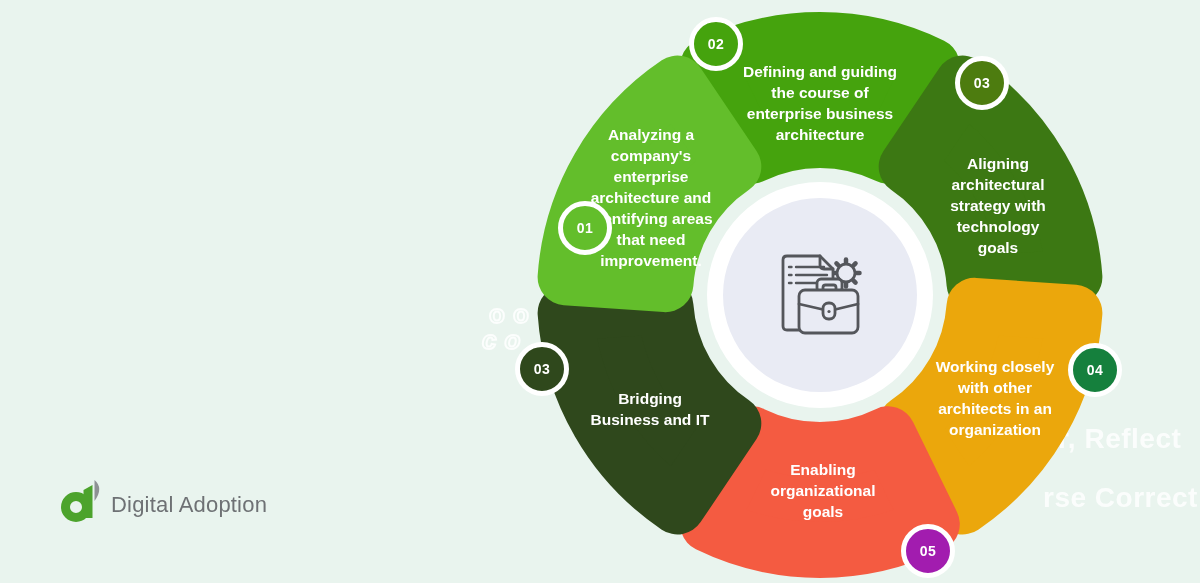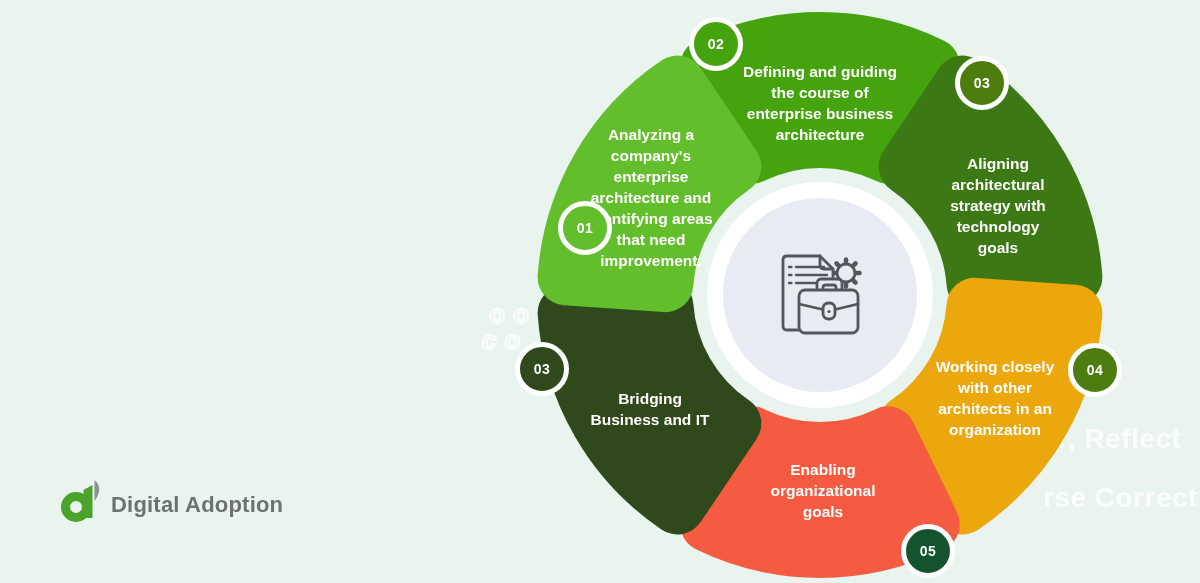--- a/index.html
+++ b/index.html
@@ -25,21 +25,21 @@
     display:flex;align-items:center;justify-content:center;
     color:#fff;font-size:14px;font-weight:700;letter-spacing:.5px;text-align:right;
   }
   .ghost{position:absolute;z-index:1;font-weight:700;white-space:nowrap;}
   .ghost-right{font-size:28px;color:rgba(255,255,255,.82);letter-spacing:.5px;}
   .ghost-left{
     font-size:26px;color:transparent;letter-spacing:8px;
     -webkit-text-stroke:2px rgba(255,255,255,.85);
   }
   .logo{position:absolute;left:60px;top:476px;z-index:3;display:flex;align-items:flex-end;}
-  .logo-text{font-size:22px;font-weight:700;color:#6E7174;margin-left:7px;padding-bottom:6px;letter-spacing:.2px;}
+  .logo-text{font-size:22px;font-weight:400;color:#6E7174;margin-left:7px;padding-bottom:6px;letter-spacing:.2px;}
 </style>
 </head>
 <body>
 
 <div class="heading">
 </div>
 
 <div class="ghost ghost-left" style="left:489px;top:299px;">oo</div>
 <div class="ghost ghost-left" style="left:482px;top:325px;font-style:italic;">co</div>
 <div class="ghost ghost-right" style="left:1058px;top:423px;">r, Reflect</div>
@@ -108,24 +108,24 @@
 
 <div class="badge" style="left: 585px; top: 228px; background-color: rgb(99, 190, 43);">
     <span>01</span>
   </div>
 <div class="badge" style="left: 716px; top: 44px; background-color: rgb(69, 163, 13);">
     <span>02</span>
   </div>
 <div class="badge" style="left: 982px; top: 83px; background-color: #4d7c0f;">
     <span>03</span>
   </div>
-<div class="badge" style="left: 1095px; top: 370px; background-color: #4d7c0f;">
+<div class="badge" style="left: 1095px; top: 370px; background-color: #15803d;">
     <span>04</span>
   </div>
-<div class="badge" style="left: 928px; top: 551px; background-color: #14532d;">
+<div class="badge" style="left: 928px; top: 551px; background-color: #a21caf;">
     <span>05</span>
   </div>
 <div class="badge" style="left: 542px; top: 369px; background-color: rgb(47, 72, 28);">
     <span>03</span>
   </div>
 
 <div class="logo">
   <svg width="44" height="48" viewBox="0 0 44 48">
     <circle cx="16" cy="31" r="10.5" fill="none" stroke="#4CA32C" stroke-width="9"></circle>
     <path d="M 23.5 14 L 32.5 9 V 42 H 23.5 Z" fill="#4CA32C"></path>

